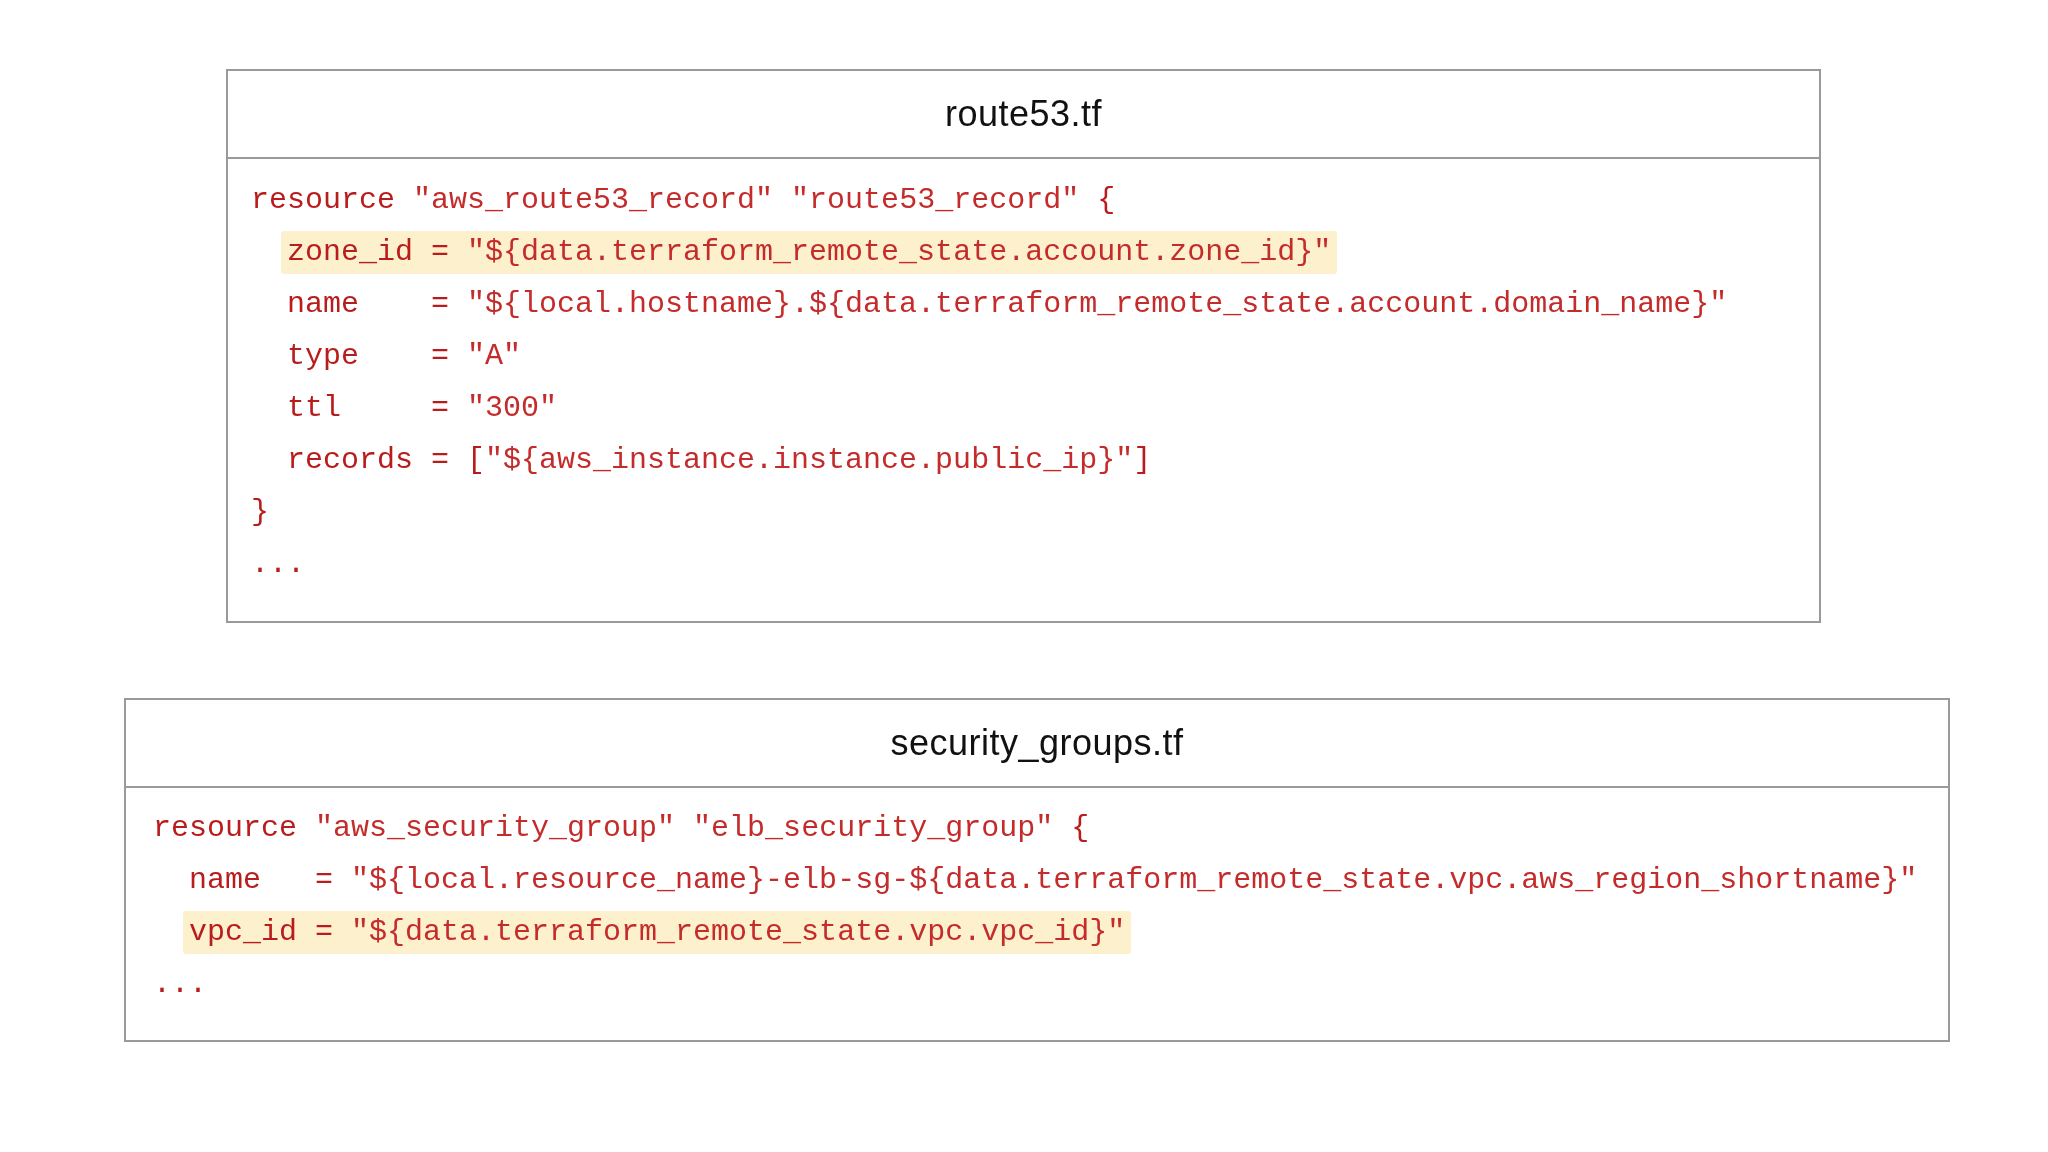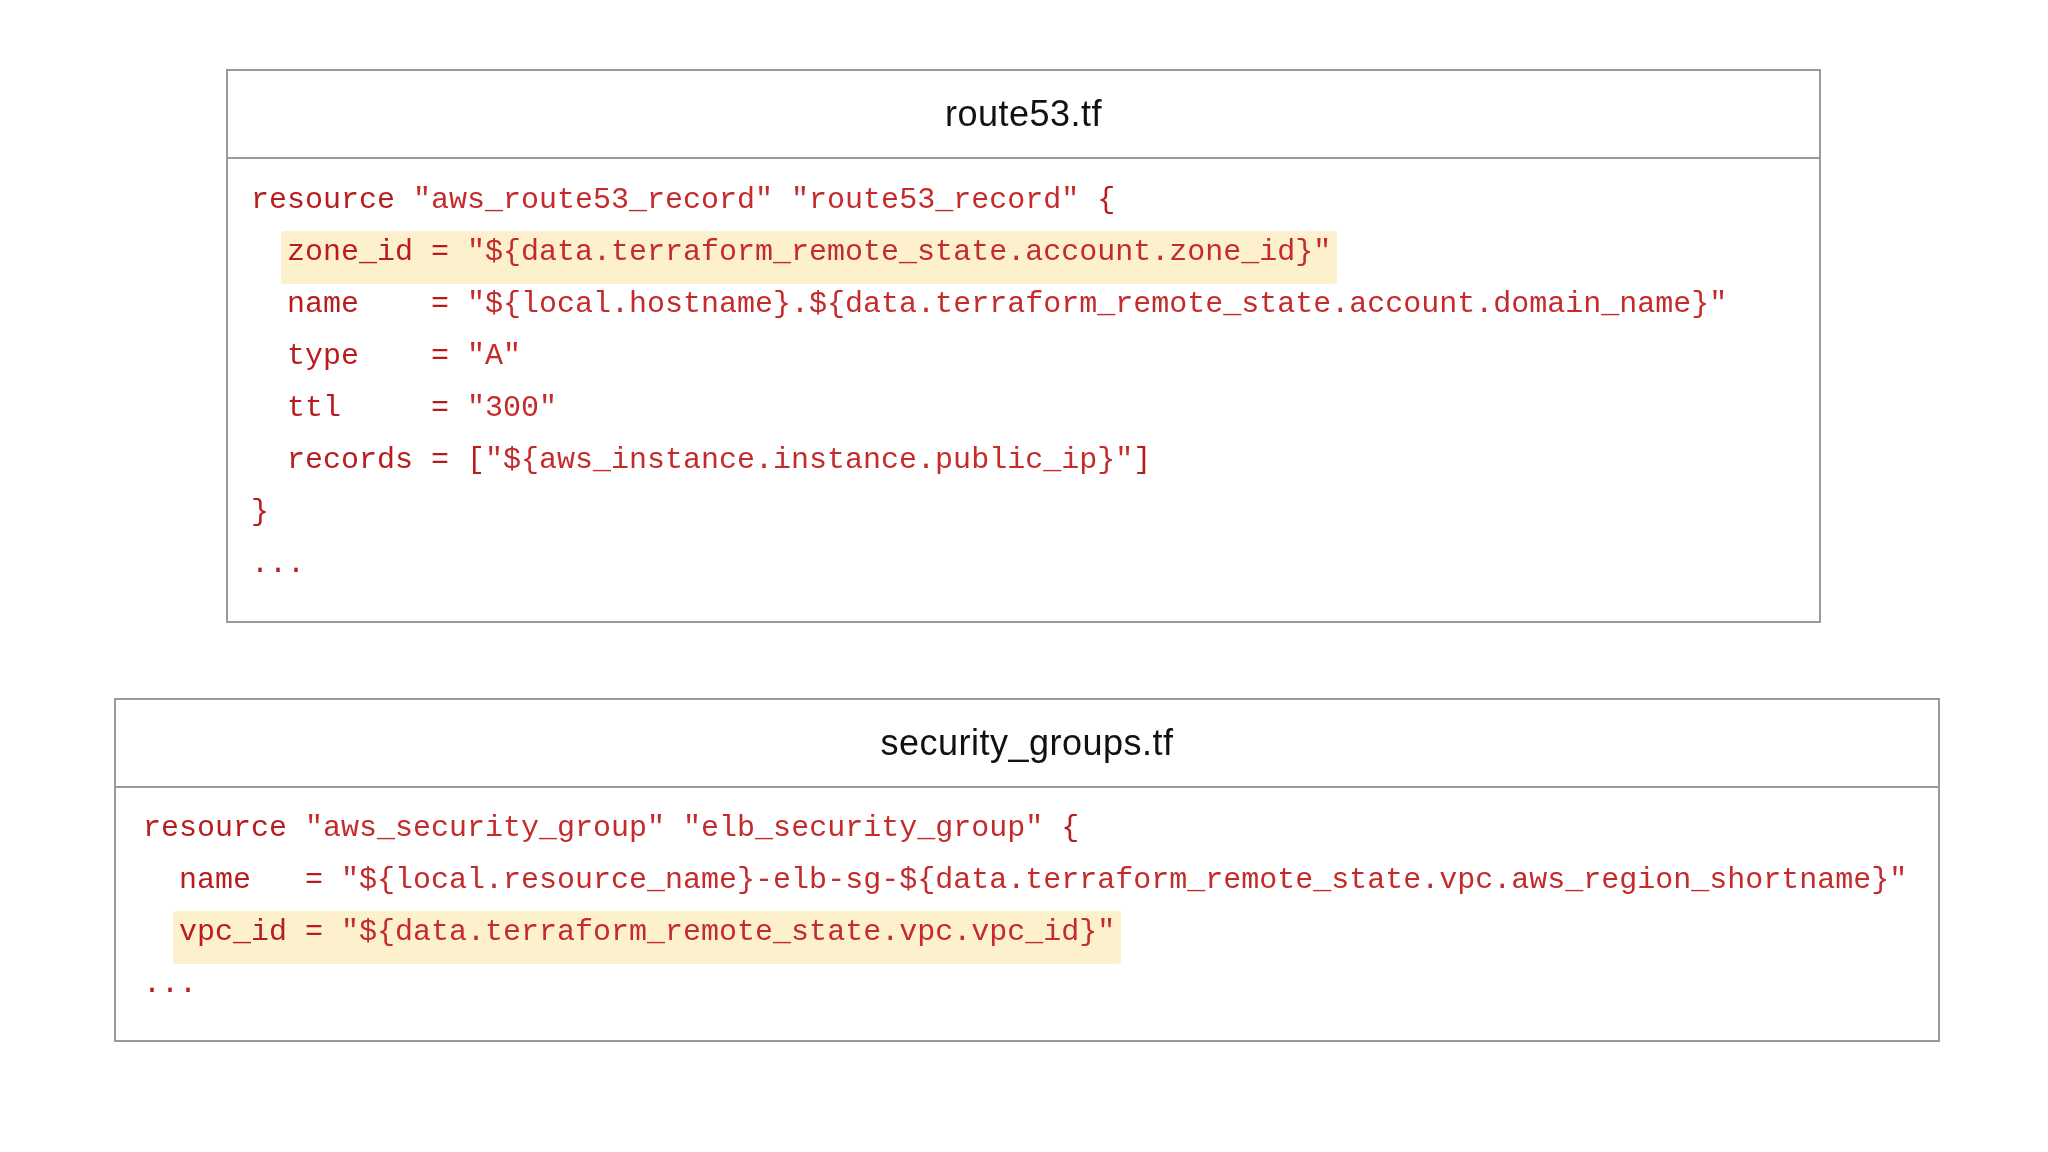--- a/index.html
+++ b/index.html
@@ -44,40 +44,40 @@
   .card-route53 {
     left: 226px;
     top: 69px;
     width: 1595px;
     height: 554px;
   }
   .card-route53 .card-body {
     padding: 15px 20px 0 23px;
   }
   .card-security-groups {
-    left: 114px;
+    left: 124px;
     top: 698px;
     width: 1826px;
     height: 344px;
   }
   .card-security-groups .card-body {
     padding: 14px 20px 0 27px;
   }
   .code-line {
     height: 52px;
   }
   .tok-plain {
     color: #b91c1c;
   }
   .tok-string {
     color: #c42b2b;
   }
   .hl {
     background: #fdf0cd;
-    padding: 4px 6px 15px 6px;
+    padding: 4px 6px 5px 6px;
     margin: 0 -6px;
     border-radius: 3px;
   }
 </style>
 </head>
 <body>
 
 <div class="stage">
 
   <div class="card card-route53">

